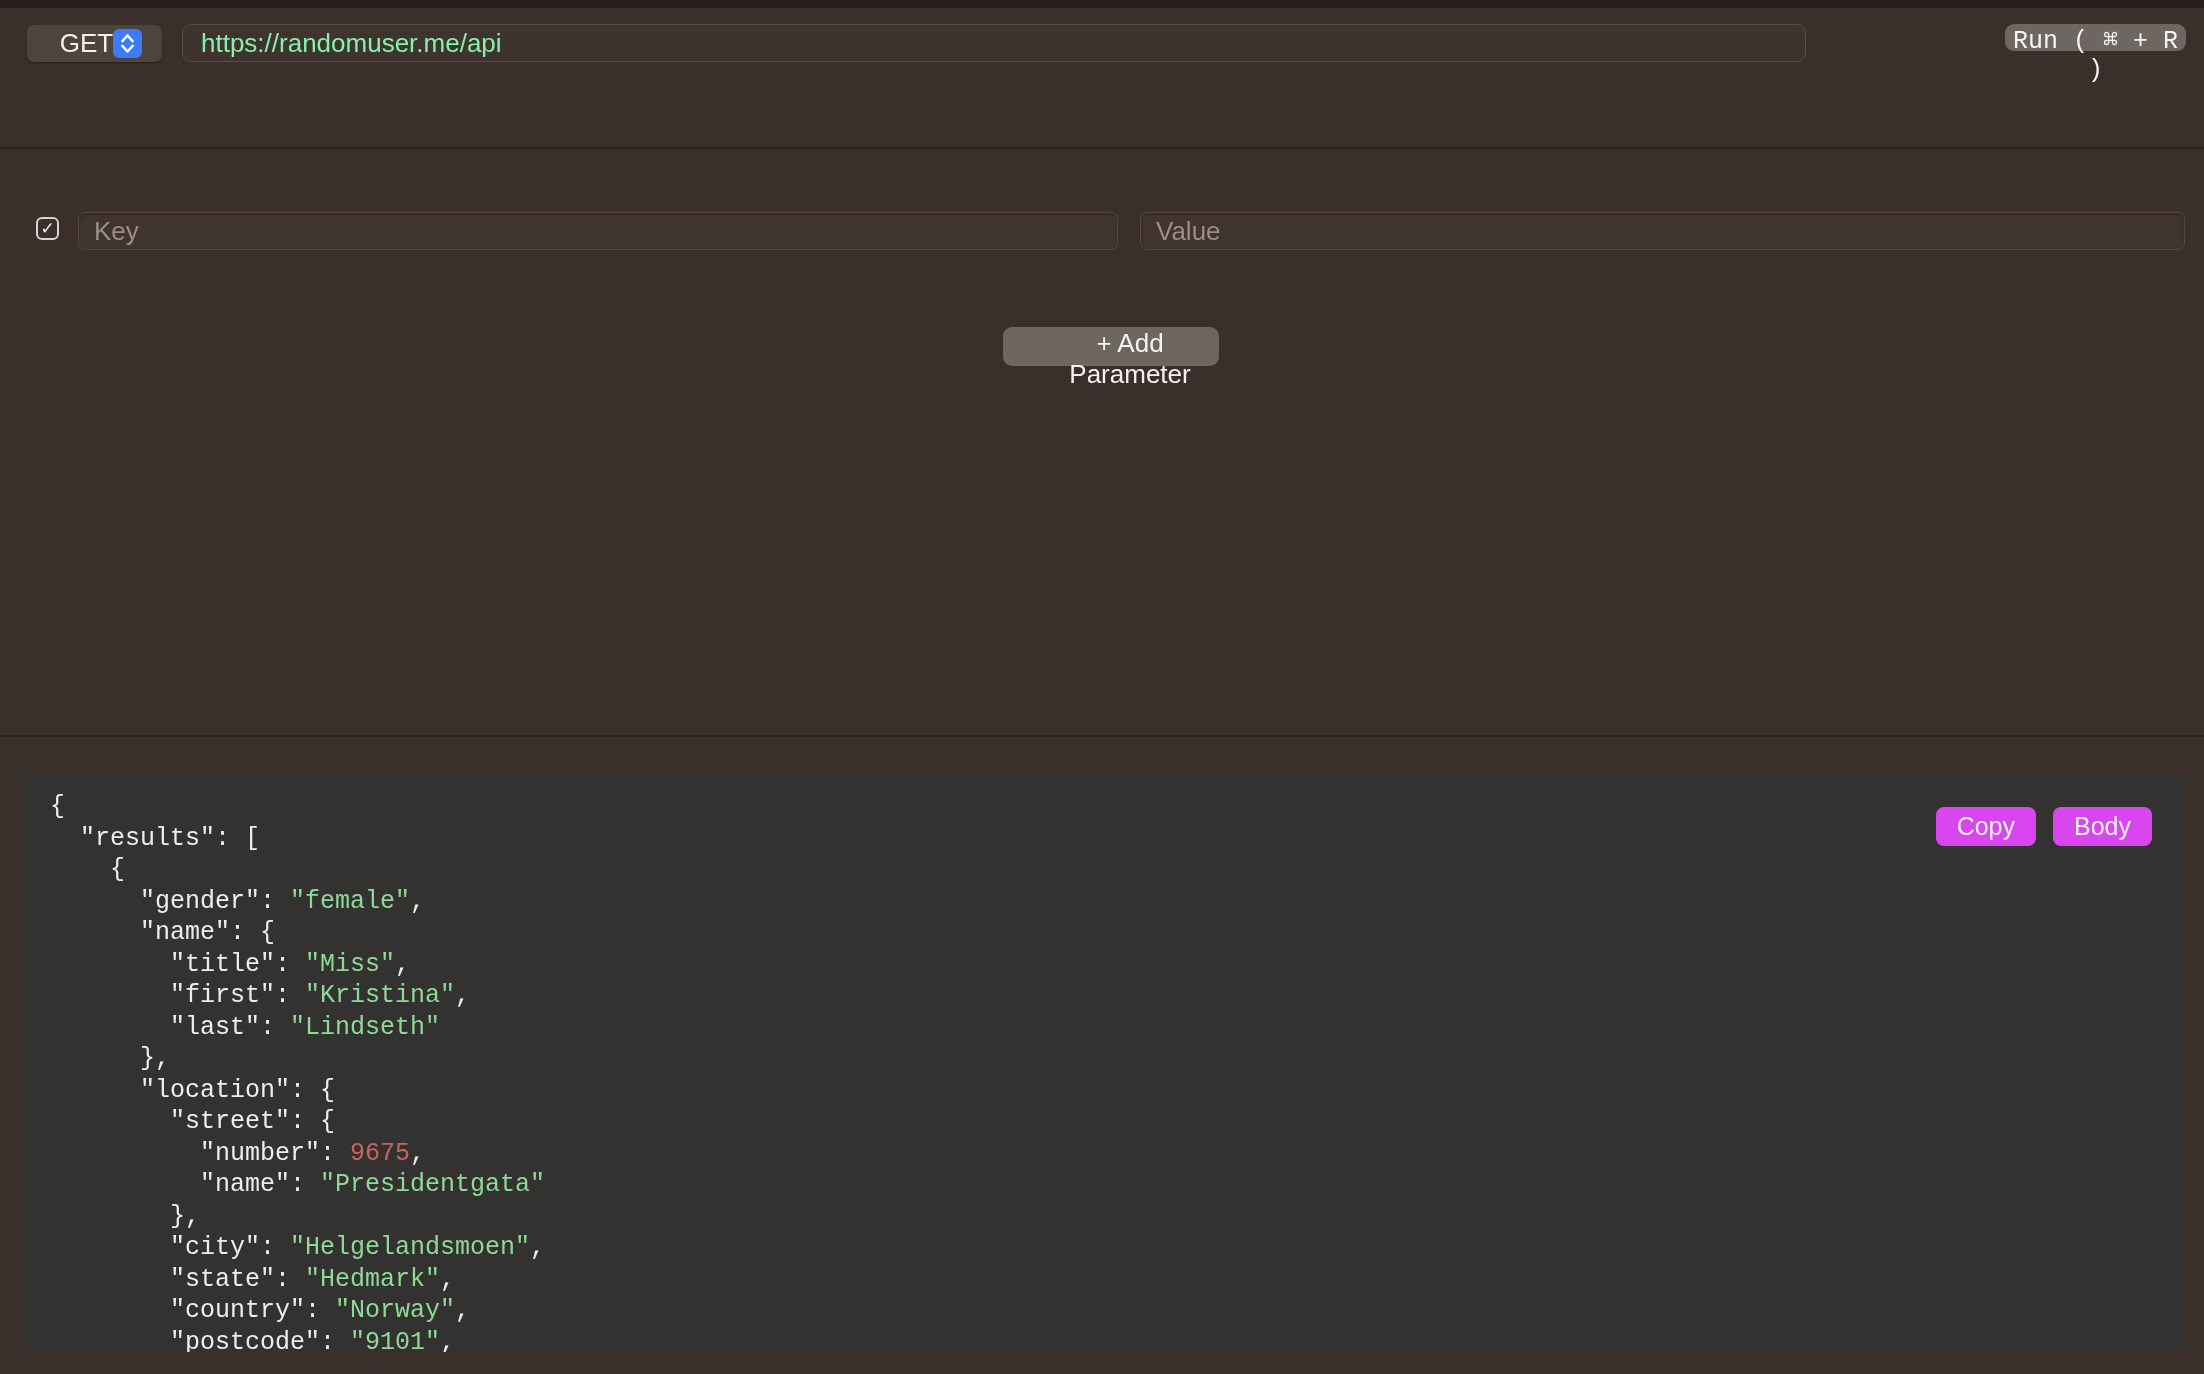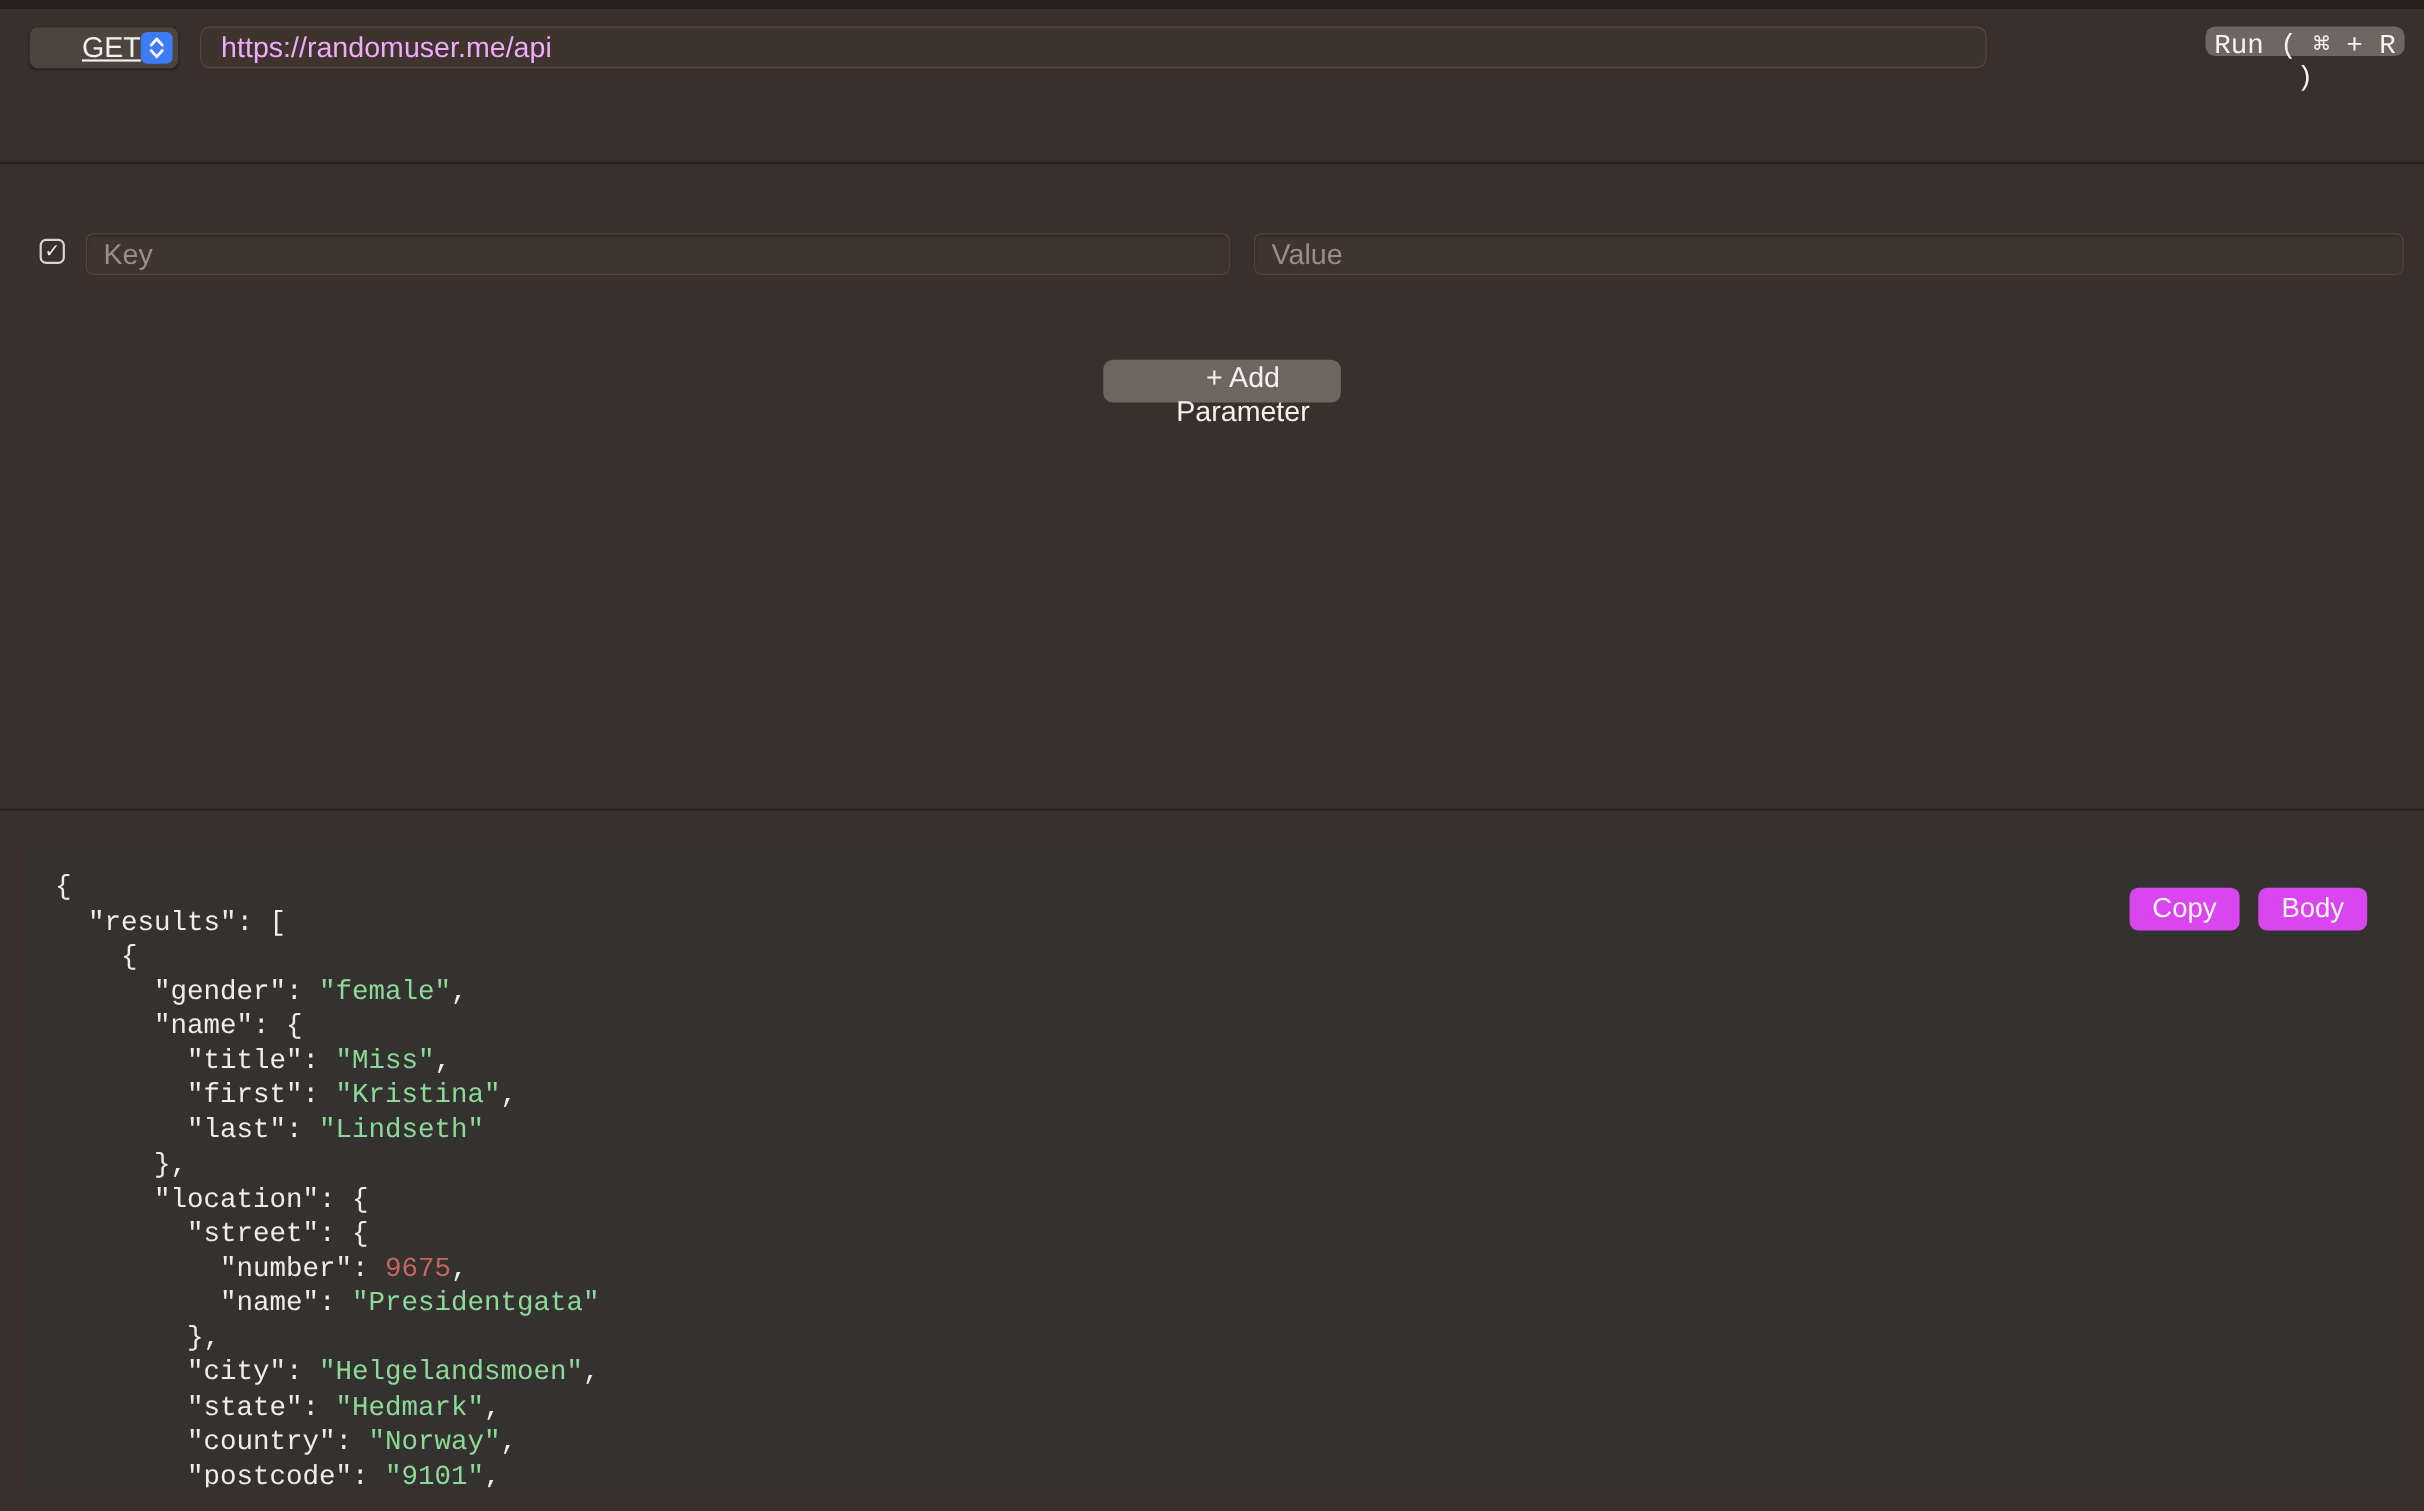--- a/index.html
+++ b/index.html
@@ -16,37 +16,36 @@
     font-family: "Liberation Sans", sans-serif;
   }
   .top-edge {
     position: absolute; top: 0; left: 0; right: 0; height: 8px;
     background: #281f1c;
   }
   
   .method-select {
     position: absolute; left: 27px; top: 25px; width: 135px; height: 37px;
     background: #4d443e; border-radius: 7px;
-    display: flex; align-items: center; justify-content: flex-end;
+    display: flex; align-items: center; justify-content: center;
     padding: 0 5px 0 18px; box-sizing: border-box;
     color: #f2efec; font-size: 26px;
     box-shadow: 0 1px 2px rgba(0,0,0,.35);
     cursor: default;
-    text-decoration: underline;
   }
   .stepper {
     width: 29px; height: 29px; border-radius: 6px;
     background: var(--accent_blue, #3d7bf7);
     display: flex; align-items: center; justify-content: center;
   }
   .url-input {
     position: absolute; left: 182px; top: 24px; width: 1624px; height: 38px;
     box-sizing: border-box;
     background: #3e332d; border: 1.5px solid #5b4c44; border-radius: 9px;
-    color: #f0abfc; font-size: 26px; padding: 0 18px;
+    color: #86efac; font-size: 26px; padding: 0 18px;
     font-family: "Liberation Sans", sans-serif;
     outline: none;
   }
   .run-btn {
     position: absolute; left: 2005px; top: 24px; width: 181px; height: 27px;
     background: #6e6761; border: none; border-radius: 9px;
     color: #f6f4f2; font-size: 25px;
     font-family: Liberation Mono, monospace;
     cursor: pointer;
   }

